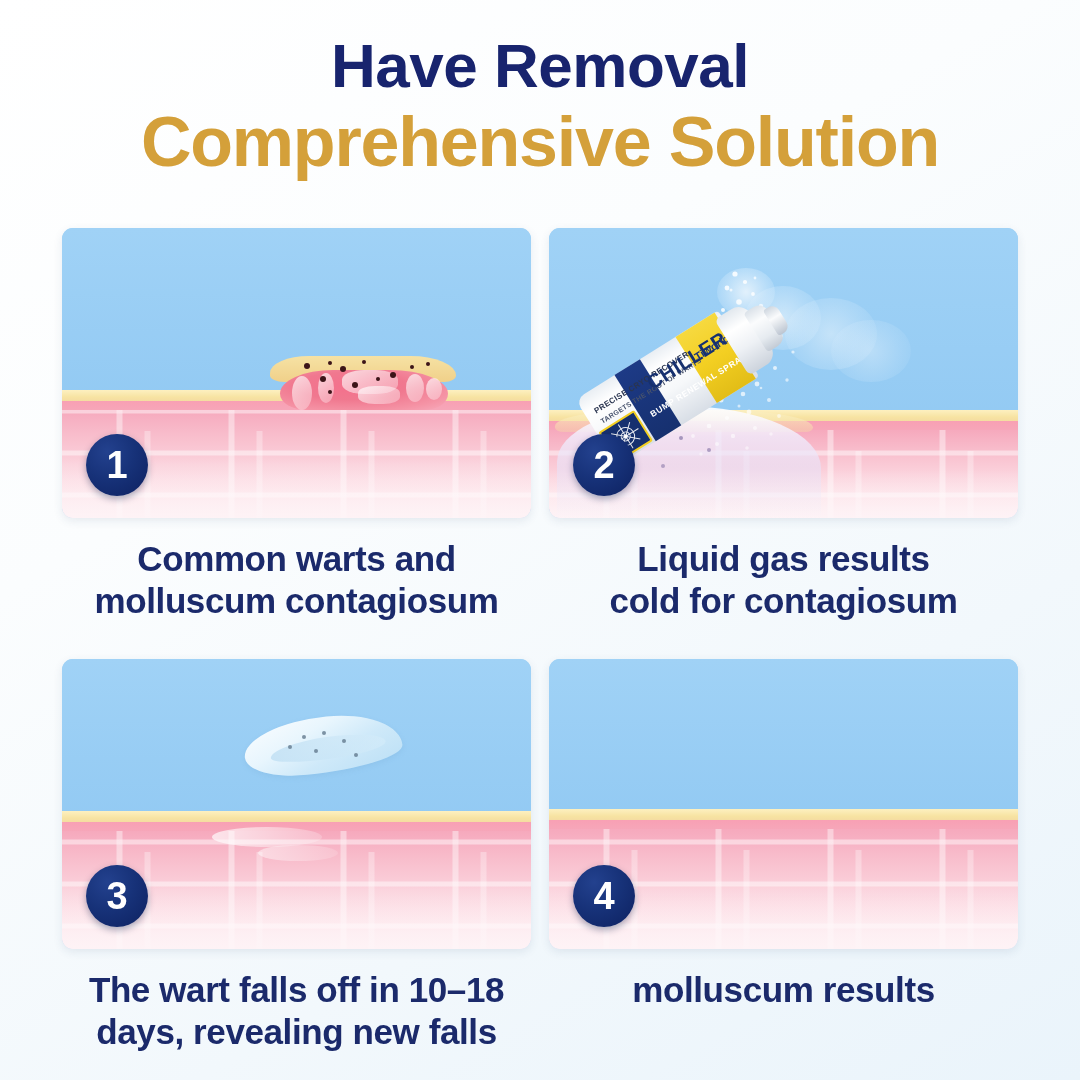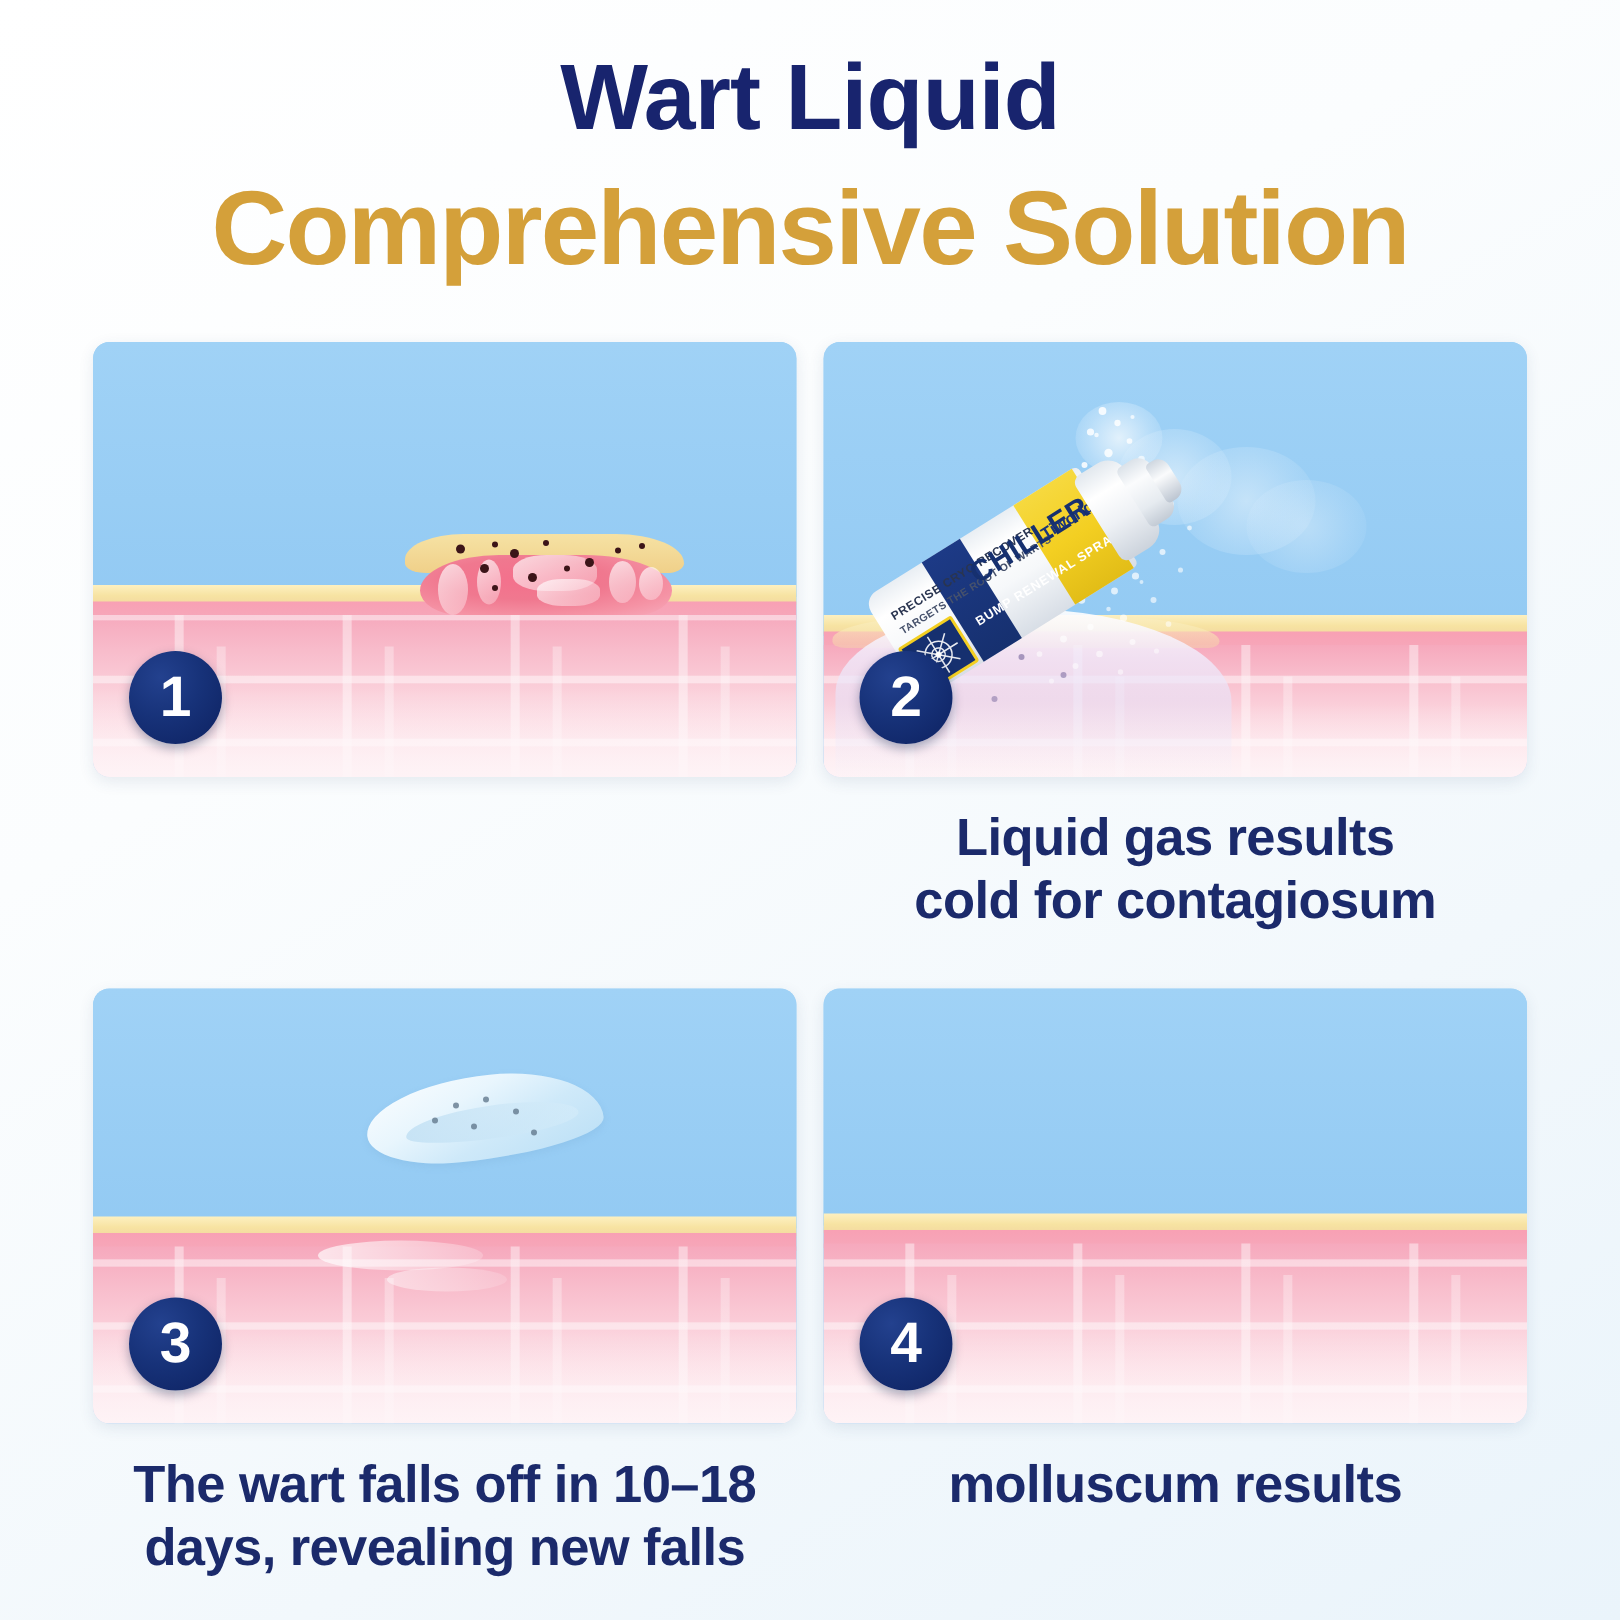--- a/index.html
+++ b/index.html
@@ -32,21 +32,21 @@
     line-height: 1.02;
     color: #18246e;
     font-family: "Liberation Sans", sans-serif;
   }
   .title-sub {
     font-size: 70px;
     font-weight: 800;
     letter-spacing: -1.2px;
     line-height: 1.02;
     color: #d4a03a;
-    margin-top: 20px;
+    margin-top: 10px;
     font-family: "Liberation Sans", sans-serif;
   }
 
   
   .grid {
     position: absolute;
     top: 228px;
     left: 62px;
     width: 956px;
   }
@@ -351,21 +351,21 @@
   .heal-scuff {
     position: absolute;
     background: linear-gradient(120deg, rgba(255,255,255,0.70), rgba(255,255,255,0.18));
     border-radius: 50%;
   }
 </style>
 </head>
 <body>
 
 <div class="title-block">
-  <div class="title-main">Wart Liquid</div>
+  <div class="title-main">Have Removal</div>
   <div class="title-sub">Comprehensive Solution</div>
 </div>
 
 <div class="grid">
 
   <div class="row">
 
     <div class="cell">
       <div class="panel">
         <div class="sky" style="height:170px;"></div>
@@ -395,20 +395,24 @@
           <div class="dot" style="left:50px;top:20px;"></div>
           <div class="dot" style="left:82px;top:26px;"></div>
           <div class="dot sm" style="left:106px;top:21px;"></div>
           <div class="dot" style="left:120px;top:16px;"></div>
           <div class="dot sm" style="left:58px;top:34px;"></div>
           <div class="dot sm" style="left:140px;top:9px;"></div>
           <div class="dot sm" style="left:156px;top:6px;"></div>
         </div>
 
         <div class="badge">1</div>
+      </div>
+      <div class="caption">
+        <div>Common warts and</div>
+        <div>molluscum contagiosum</div>
       </div>
     </div>
 
     <div class="cell">
       <div class="panel">
         <div class="sky" style="height:196px;"></div>
         <div class="skin" style="height:108px;">
           <div class="epidermis"></div>
           <div class="dermis-top"></div>
           <div class="dermis">

